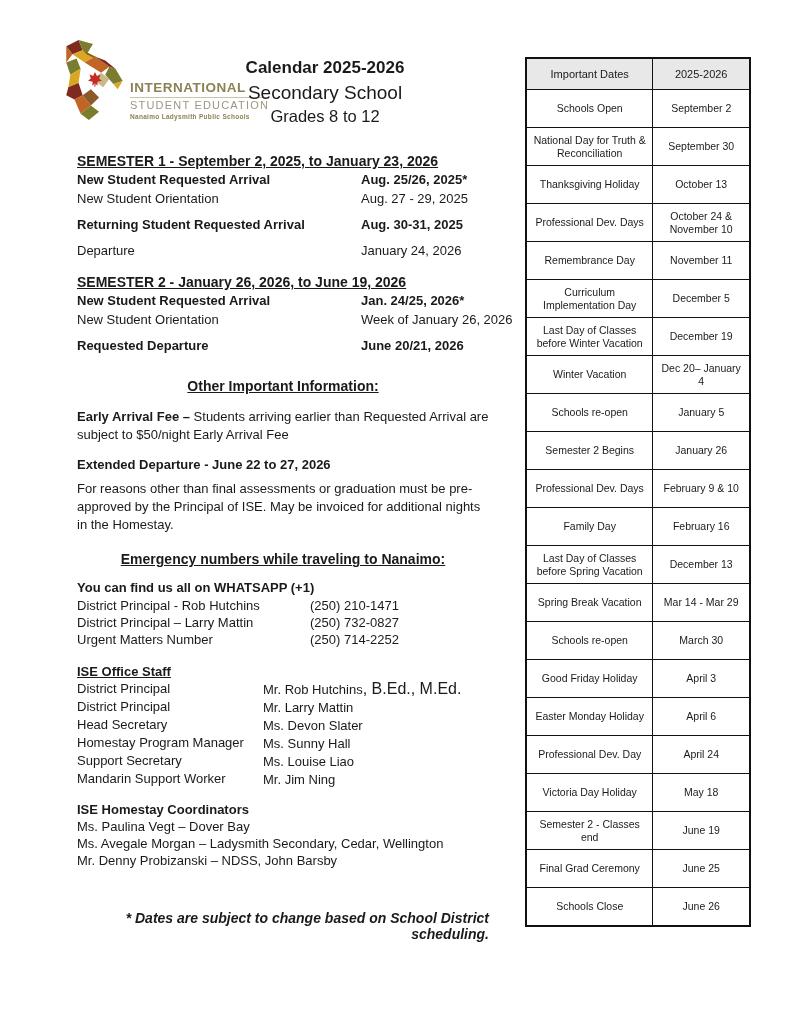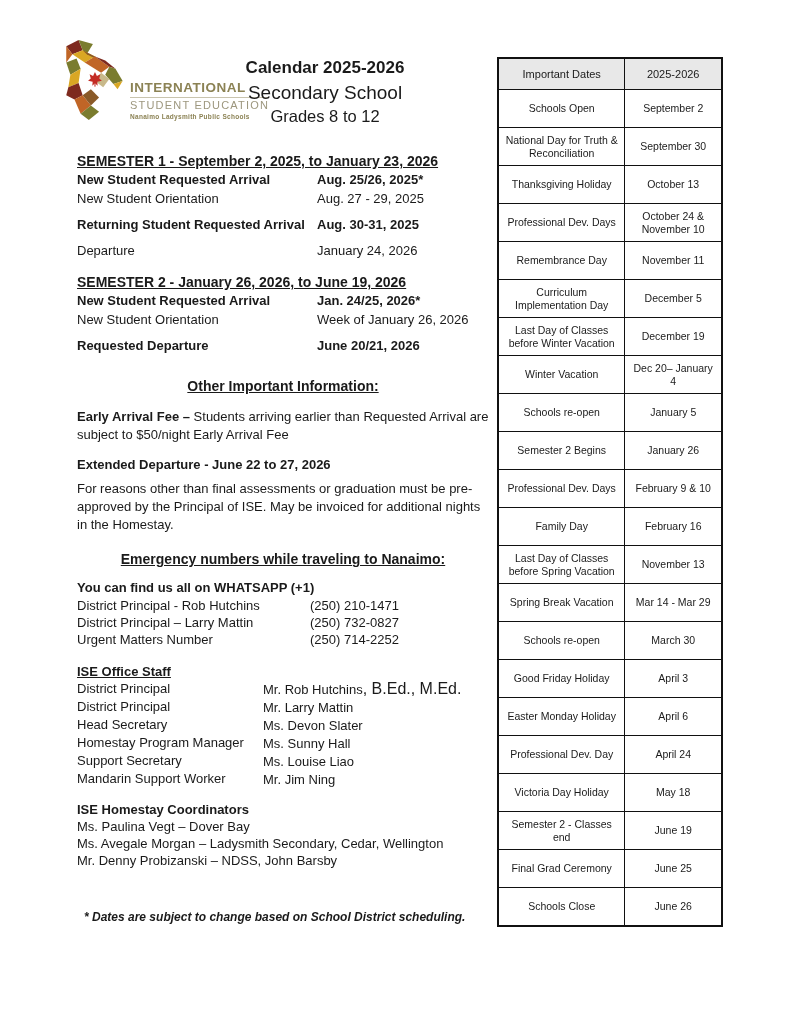--- a/index.html
+++ b/index.html
@@ -20,21 +20,21 @@
 
   
   .title-block { position:absolute; left:196px; top:58px; width:258px; text-align:center; }
   .title-main { font-size:17px; font-weight:bold; margin:0; }
   .title-sub  { font-size:19px; font-weight:normal; margin:4px 0 0 0; }
   .title-grades { font-size:16.5px; font-weight:normal; margin:3px 0 0 0; }
 
   
   .left-col { position:absolute; left:77px; top:153px; width:412px; font-size:13px; }
   .sec-heading { font-size:14px; font-weight:bold; text-decoration:underline; margin:0; white-space:nowrap; }
-  .kv { display:flex; line-height:17px; margin-top:2px; }
+  .kv { display:flex; line-height:17px; margin-top:2px;gap:44px; }
   .kv .k { flex:0 0 240px; white-space:nowrap; }
   .kv .v { white-space:nowrap; }
   .kv.bold { font-weight:bold; }
   .kv.gap { margin-top:9px; }
   .center-heading { text-align:center; font-size:14px; font-weight:bold; text-decoration:underline; margin:0; }
   .sem2 { margin-top:15px; }
   .other-info { margin-top:24px; }
   .para { margin:14px 0 0 0; line-height:18px; }
   .para .lead { font-weight:bold; }
   .block-heading { font-weight:bold; margin:13px 0 8px 0; font-size:13px; }
@@ -42,24 +42,24 @@
   .whatsapp { font-weight:bold; margin-top:12px; line-height:17px; }
   .contact-rows { margin-top:1px; }
   .contact { display:flex; line-height:17px; }
   .contact .k { flex:0 0 233px; }
   .staff-heading { font-weight:bold; text-decoration:underline; margin-top:15px; line-height:17px; }
   .staff { display:flex; line-height:17px; }
   .staff .k { flex:0 0 186px; }
   .staff .suffix { font-size:16px; }
   .coord-heading { font-weight:bold; margin-top:13px; line-height:17px; }
   .coord { line-height:17px; }
-  .footnote { margin-top:41px; padding-left:7px; font-size:12px; font-weight:bold; font-style:italic; }
+  .footnote { margin-top:41px; padding-left:7px; font-size:14px; font-weight:bold; font-style:italic;text-align:right; }
 
   
-  .dates-table-wrap { position:absolute; left:497px; top:57px; width:226px;border-radius:18px; }
+  .dates-table-wrap { position:absolute; left:525px; top:57px; width:226px;border-radius:18px; }
   table.dates { border-collapse:collapse; width:226px; border:2.5px solid #111; }
   table.dates th, table.dates td {
     border:1.5px solid #111; text-align:center; vertical-align:middle;
     font-size:10.5px; line-height:13px; padding:3px 4px;
   }
   table.dates th { background:#e8e8e8; font-weight:normal; font-size:11px; height:24px; }
   table.dates td { height:31px; }
   table.dates col.c1 { width:128px; }
   table.dates col.c2 { width:98px; }
 </style>
@@ -292,21 +292,21 @@
             <td>February 9 &amp; 10</td>
           </tr>
 
           <tr>
             <td>Family Day</td>
             <td>February 16</td>
           </tr>
 
           <tr>
             <td>Last Day of Classes before Spring Vacation</td>
-            <td>November 13</td>
+            <td>December 13</td>
           </tr>
 
           <tr>
             <td>Spring Break Vacation</td>
             <td>Mar 14 - Mar 29</td>
           </tr>
 
           <tr>
             <td>Schools re-open</td>
             <td>March 30</td>

